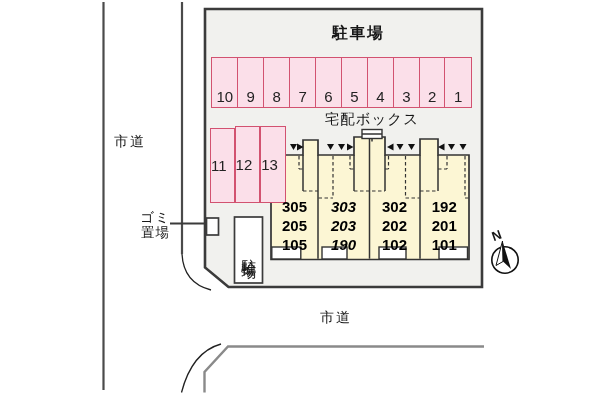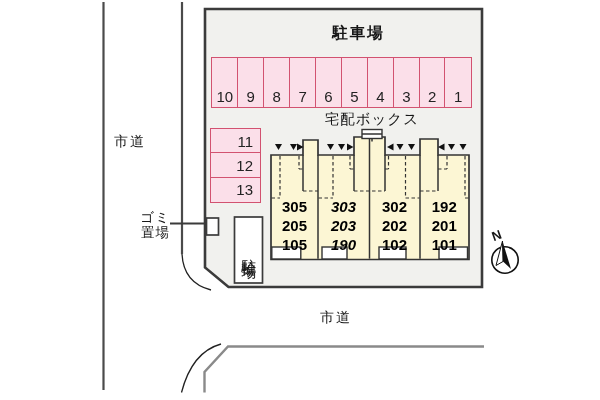--- a/index.html
+++ b/index.html
@@ -27,21 +27,21 @@
   .needle-b{fill:var(--glyph-dark);}
 
   
   .prow{position:absolute;left:211px;top:57px;width:261px;height:51px;display:flex;}
   .pspace{flex:1;background:var(--parking-fill);border:1.6px solid var(--parking-border);
     display:flex;align-items:flex-end;justify-content:center;
     font-size:15px;color:#222;padding-bottom:2px;box-sizing:border-box;}
   .pspace + .pspace{margin-left:-1.6px;}
 
   
-  .pcol{position:absolute;left:210px;top:128px;width:51px;height:75px;display:flex;flex-direction:column;}
+  .pcol{position:absolute;left:210px;top:128px;width:51px;height:75px;display:flex;}
   .pside{flex:1;background:var(--parking-fill);border:1.6px solid var(--parking-border);
     display:flex;align-items:center;justify-content:flex-end;
     font-size:15px;color:#222;padding-right:7px;box-sizing:border-box;}
   .pside + .pside{margin-top:-1.6px;}
 
   
   .roomcol{position:absolute;top:198px;height:58px;text-align:center;
     font-size:15px;font-weight:700;color:#000000;line-height:18.8px;}
 
   .title{font-size:15.5px;letter-spacing:2px;text-align:center;}

